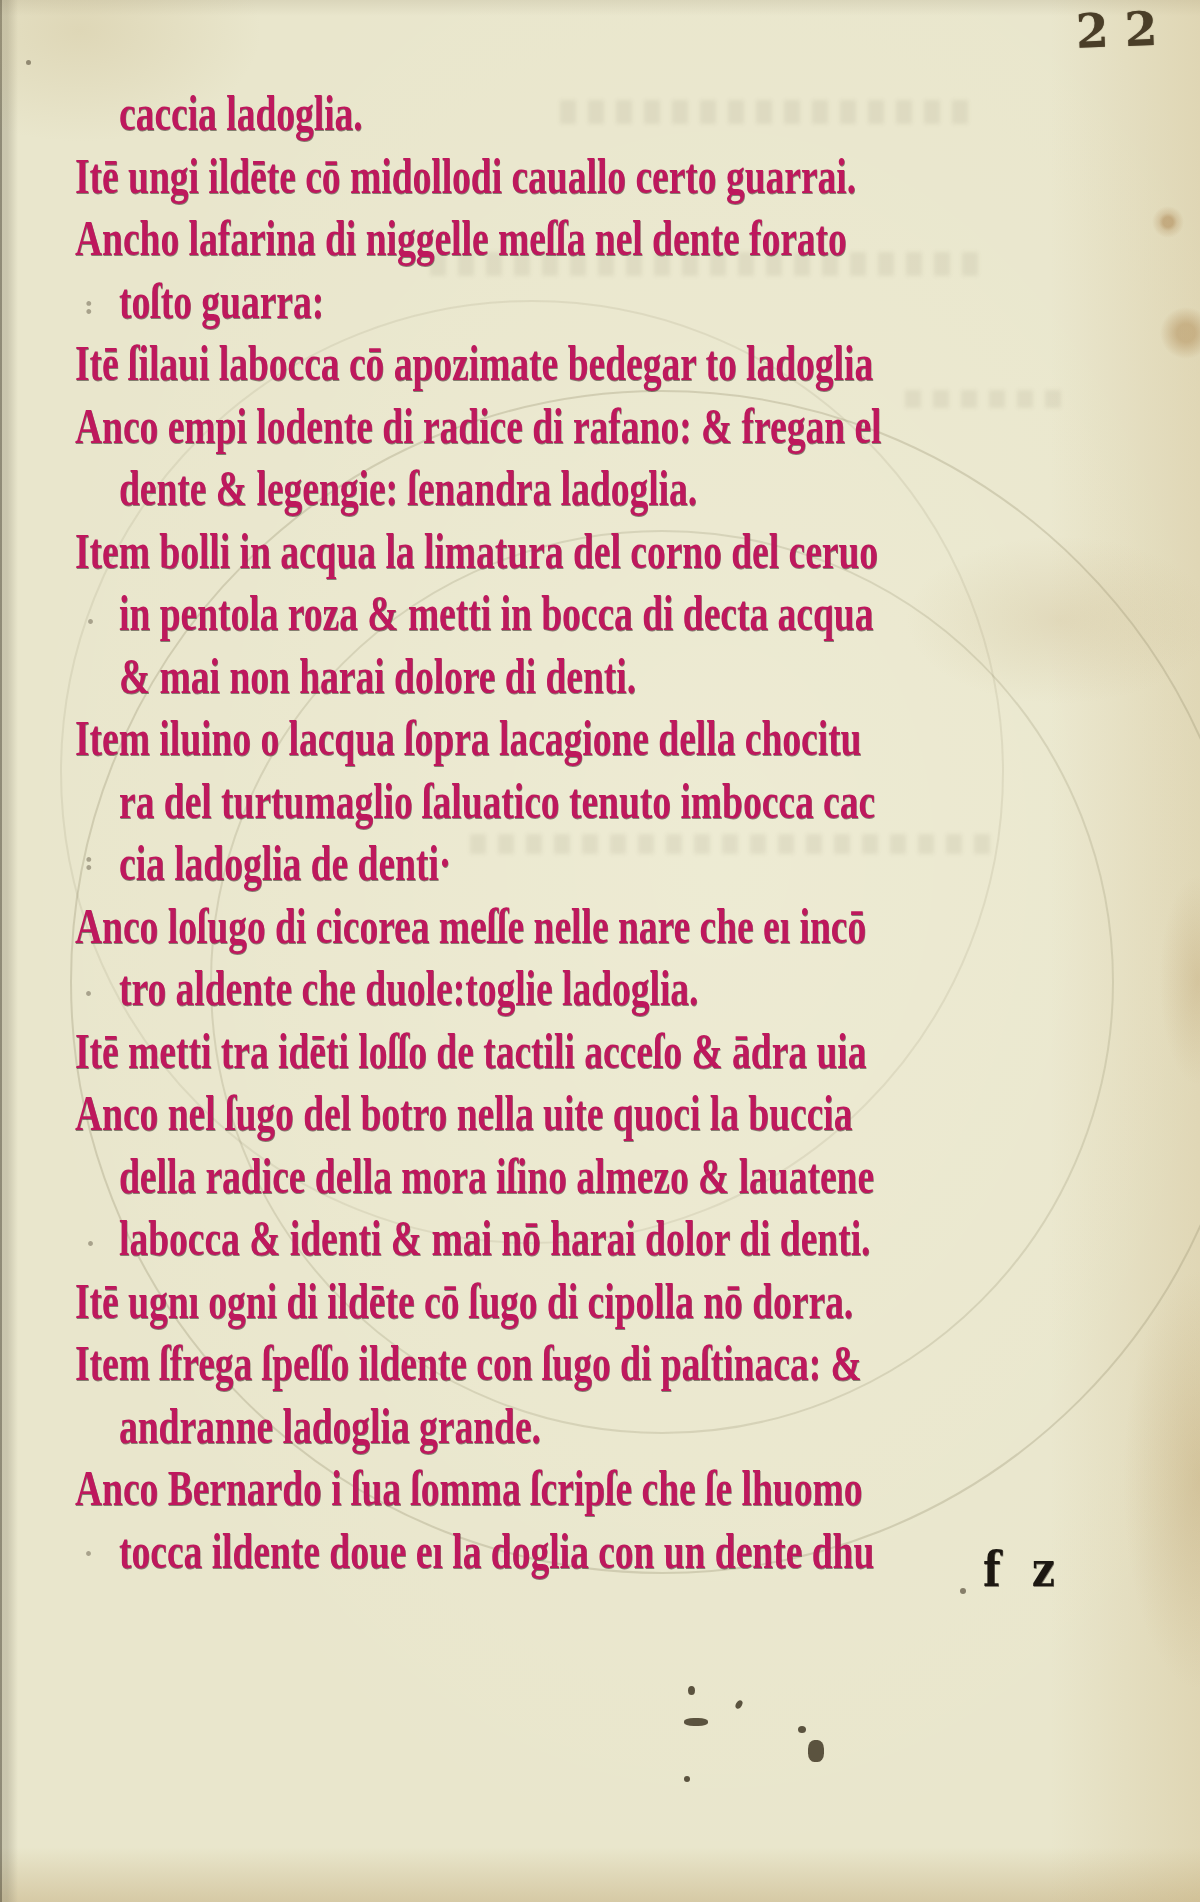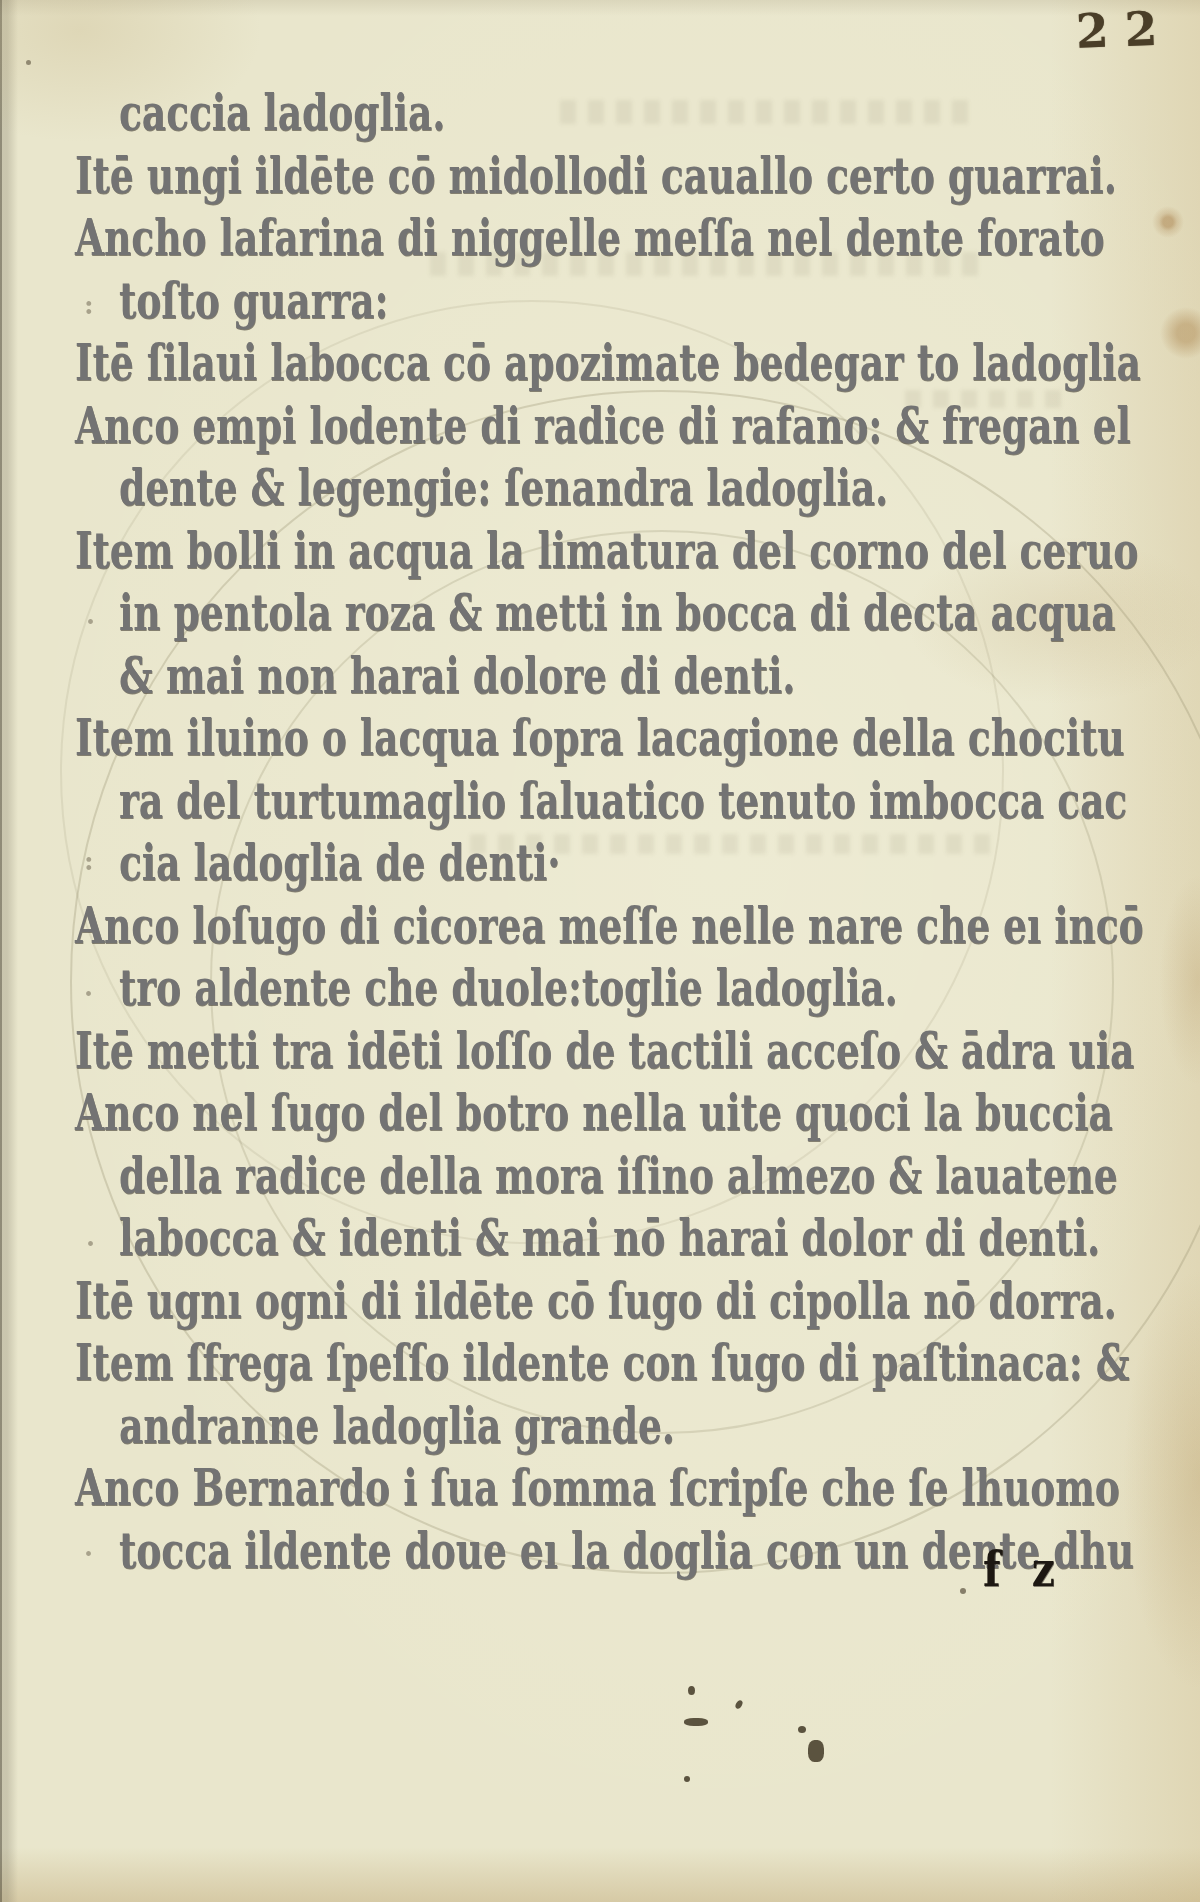--- a/index.html
+++ b/index.html
@@ -41,21 +41,22 @@
     position:absolute;z-index:1;height:24px;filter:blur(2px);opacity:.55;pointer-events:none;
     background:repeating-linear-gradient(to right, rgba(95,85,60,0.16) 0 16px, transparent 16px 28px);
   }
   .g1{left:560px;top:100px;width:420px;}
   .g2{left:430px;top:252px;width:560px;}
   .g3{left:470px;top:834px;width:520px;height:20px;}
   .g4{left:905px;top:390px;width:160px;height:18px;}
   
   .text-block{
     position:absolute;left:75px;top:82px;width:1040px;z-index:2;
-    color:#737373;
+    color:#be185d;
+    font-family:Liberation Serif, serif;
   }
   .line{
     display:block;white-space:nowrap;height:62.5px;line-height:62.5px;
     font-size:50px;font-weight:700;letter-spacing:0px;
     transform:scaleX(0.75);transform-origin:0 50%;
     text-shadow:0.6px 0.6px 0.7px rgba(29,24,18,0.5);
   }
   .line.indent{margin-left:44px;}
   .signature{
     position:absolute;left:983px;top:1538px;z-index:2;

